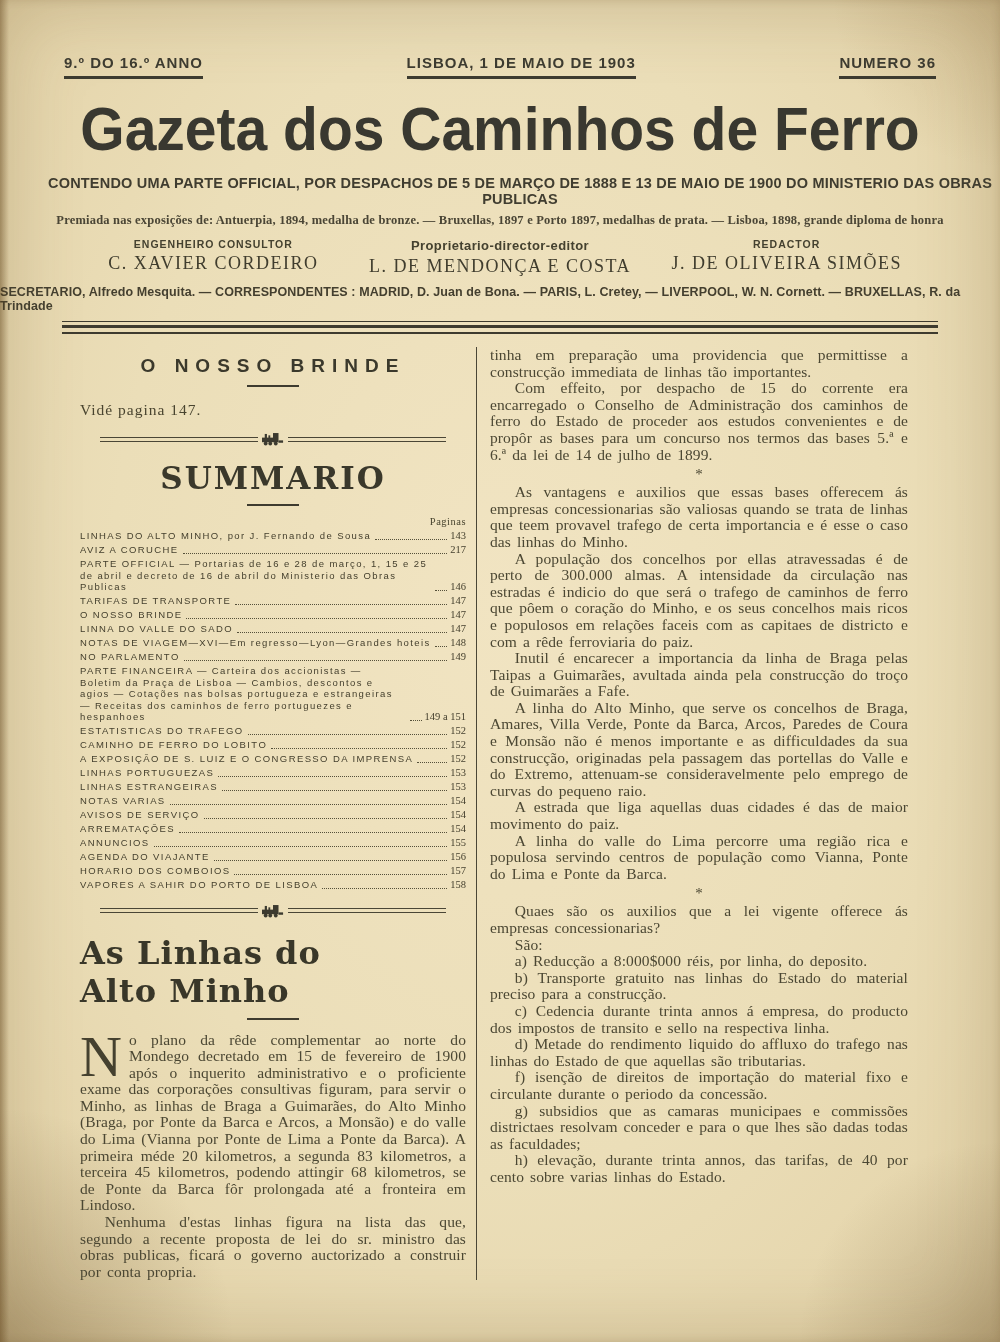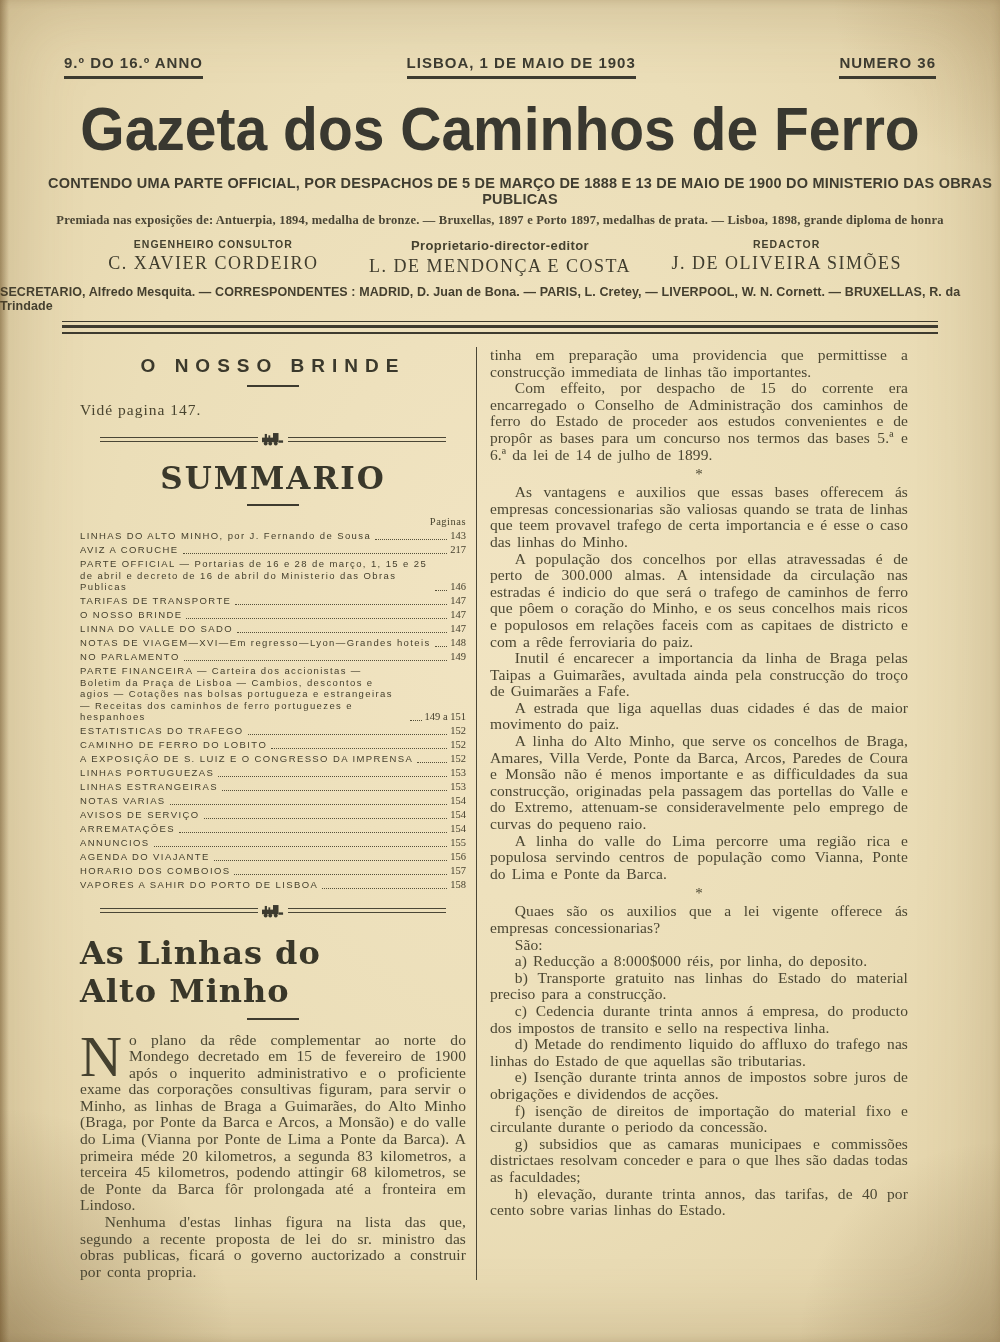--- a/index.html
+++ b/index.html
@@ -332,30 +332,29 @@
 
     </div>
 
     <div class="col-right">
       <p class="body noindent">tinha em preparação uma providencia que permittisse a construcção immediata de linhas tão importantes.</p>
       <p class="body">Com effeito, por despacho de 15 do corrente era encarregado o Conselho de Administração dos caminhos de ferro do Estado de proceder aos estudos convenientes e de propôr as bases para um concurso nos termos das bases 5.ª e 6.ª da lei de 14 de julho de 1899.</p>
       <div class="star-sep">*</div>
       <p class="body">As vantagens e auxilios que essas bases offerecem ás empresas concessionarias são valiosas quando se trata de linhas que teem provavel trafego de certa importancia e é esse o caso das linhas do Minho.</p>
       <p class="body">A população dos concelhos por ellas atravessadas é de perto de 300.000 almas. A intensidade da circulação nas estradas é indicio do que será o trafego de caminhos de ferro que pôem o coração do Minho, e os seus concelhos mais ricos e populosos em relações faceis com as capitaes de districto e com a rêde ferroviaria do paiz.</p>
       <p class="body">Inutil é encarecer a importancia da linha de Braga pelas Taipas a Guimarães, avultada ainda pela construcção do troço de Guimarães a Fafe.</p>
+      <p class="body">A linha do Alto Minho, que serve os concelhos de Braga, Amares, Villa Verde, Ponte da Barca, Arcos, Paredes de Coura e Monsão não é menos importante e as difficuldades da sua construcção, originadas pela passagem das portellas do Valle e do Extremo, attenuam-se consideravelmente pelo emprego de curvas do pequeno raio.</p>
       <p class="body">A estrada que liga aquellas duas cidades é das de maior movimento do paiz.</p>
-      <p class="body">A linha do Alto Minho, que serve os concelhos de Braga, Amares, Villa Verde, Ponte da Barca, Arcos, Paredes de Coura e Monsão não é menos importante e as difficuldades da sua construcção, originadas pela passagem das portellas do Valle e do Extremo, attenuam-se consideravelmente pelo emprego de curvas do pequeno raio.</p>
       <p class="body">A linha do valle do Lima percorre uma região rica e populosa servindo centros de população como Vianna, Ponte do Lima e Ponte da Barca.</p>
       <div class="star-sep">*</div>
       <p class="body">Quaes são os auxilios que a lei vigente offerece ás empresas concessionarias?</p>
       <p class="body">São:</p>
       <p class="body">a) Reducção a 8:000$000 réis, por linha, do deposito.</p>
       <p class="body">b) Transporte gratuito nas linhas do Estado do material preciso para a construcção.</p>
       <p class="body">c) Cedencia durante trinta annos á empresa, do producto dos impostos de transito e sello na respectiva linha.</p>
       <p class="body">d) Metade do rendimento liquido do affluxo do trafego nas linhas do Estado de que aquellas são tributarias.</p>
-      <p class="body">e) Isenção durante trinta annos de impostos sobre juros de obrigações e dividendos de acções.</p>
       <p class="body">f) isenção de direitos de importação do material fixo e circulante durante o periodo da concessão.</p>
       <p class="body">g) subsidios que as camaras municipaes e commissões districtaes resolvam conceder e para o que lhes são dadas todas as faculdades;</p>
       <p class="body">h) elevação, durante trinta annos, das tarifas, de 40 por cento sobre varias linhas do Estado.</p>
     </div>
 
   </div>
 </div>
 
 </body></html>

